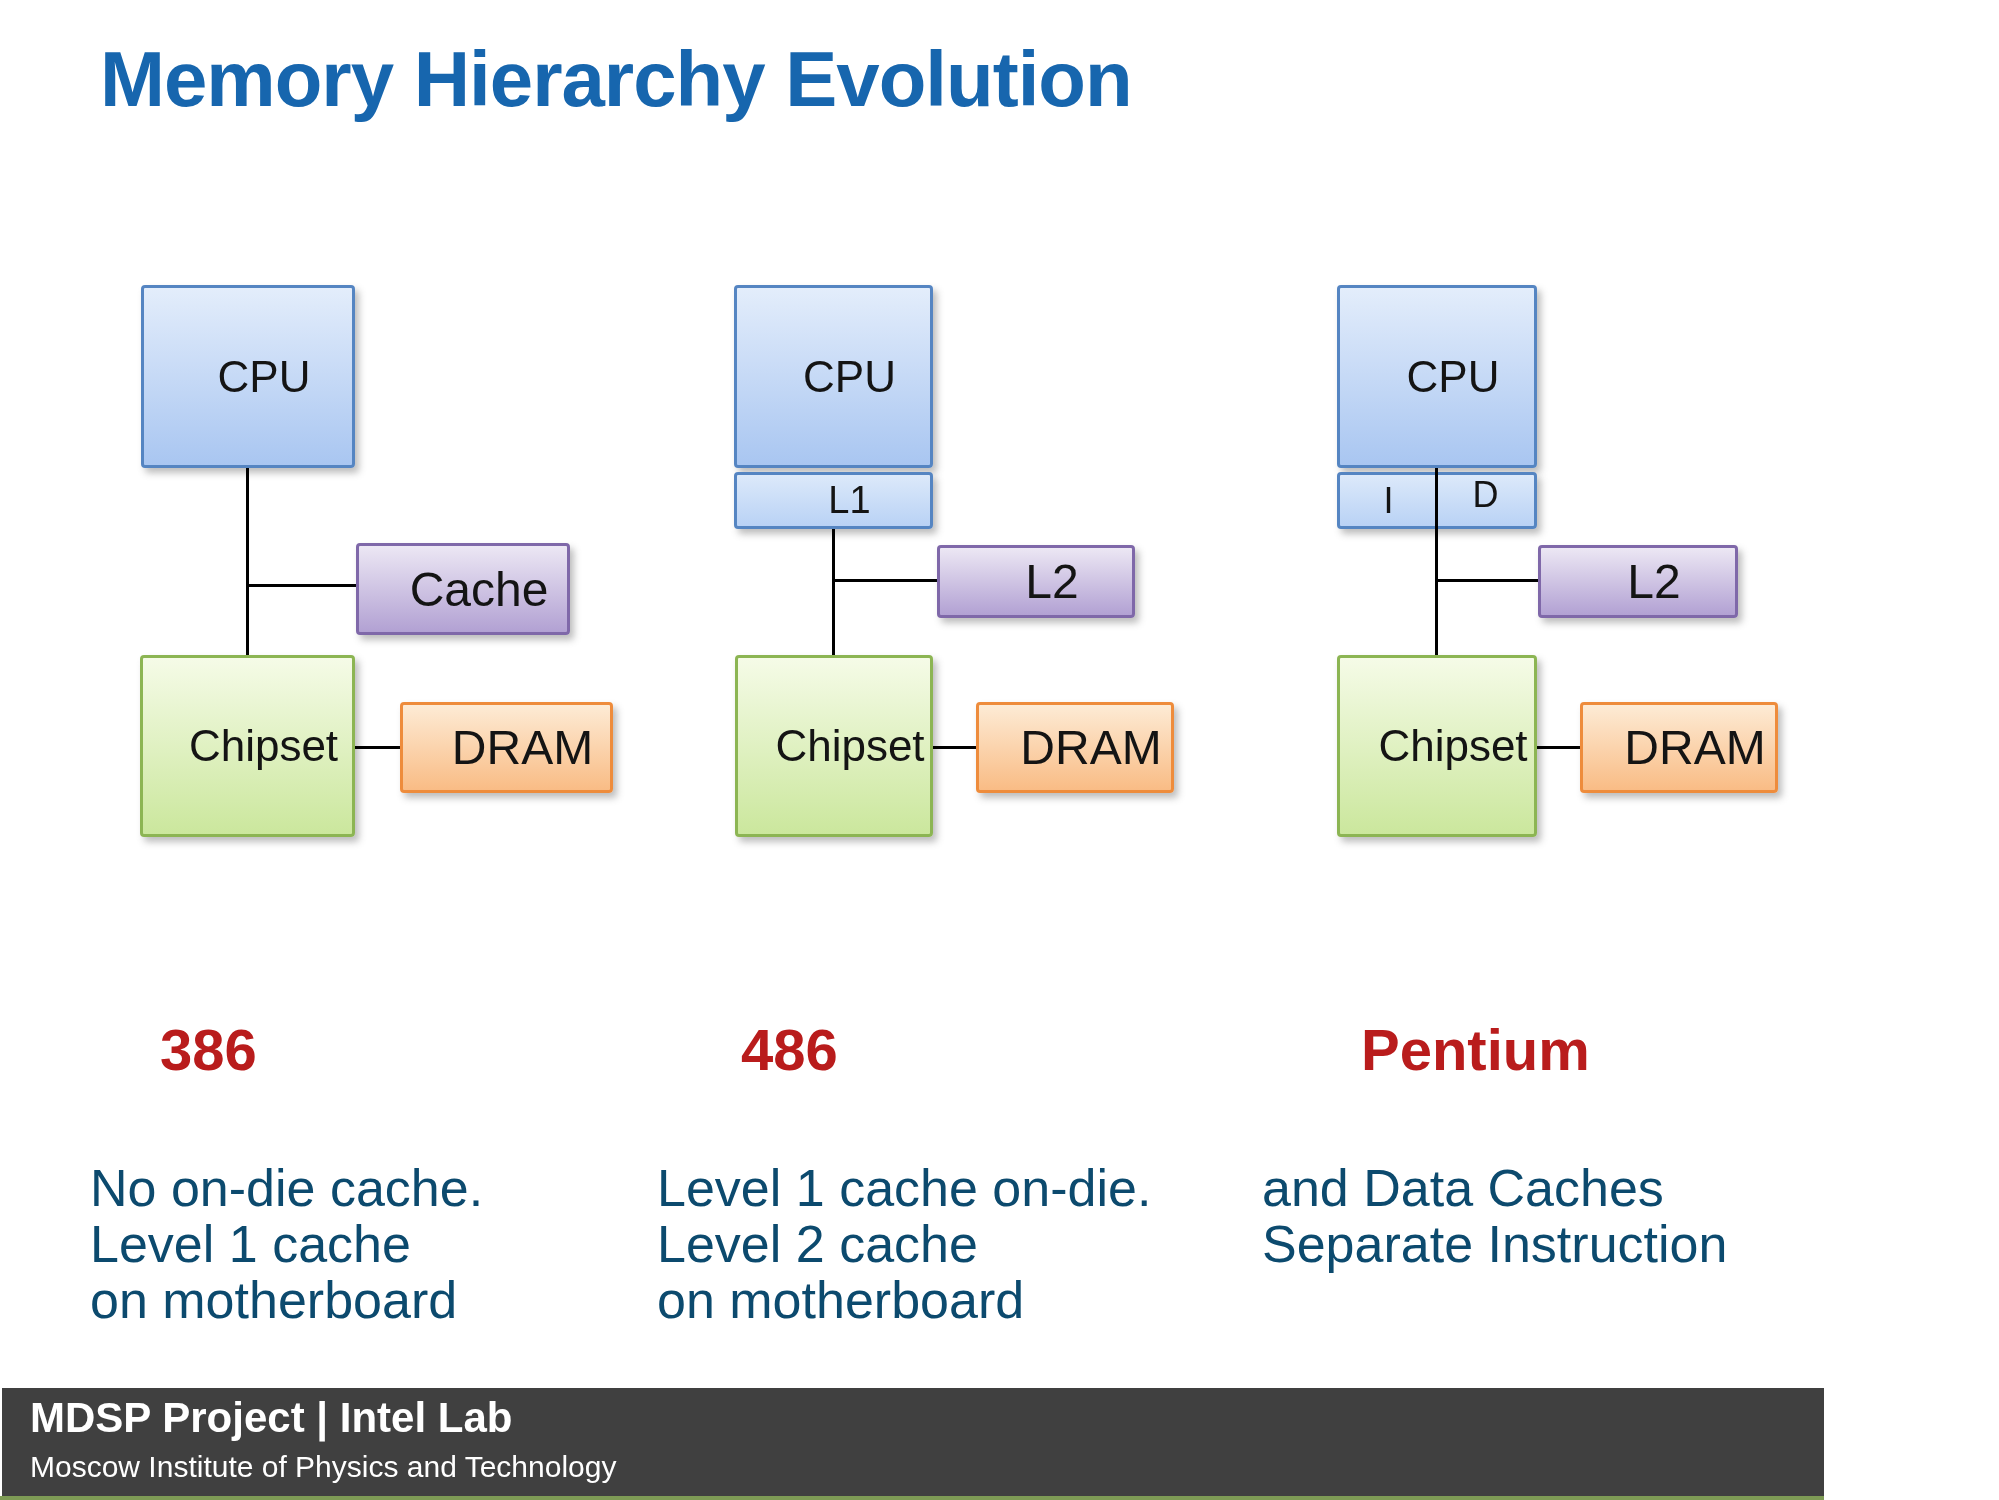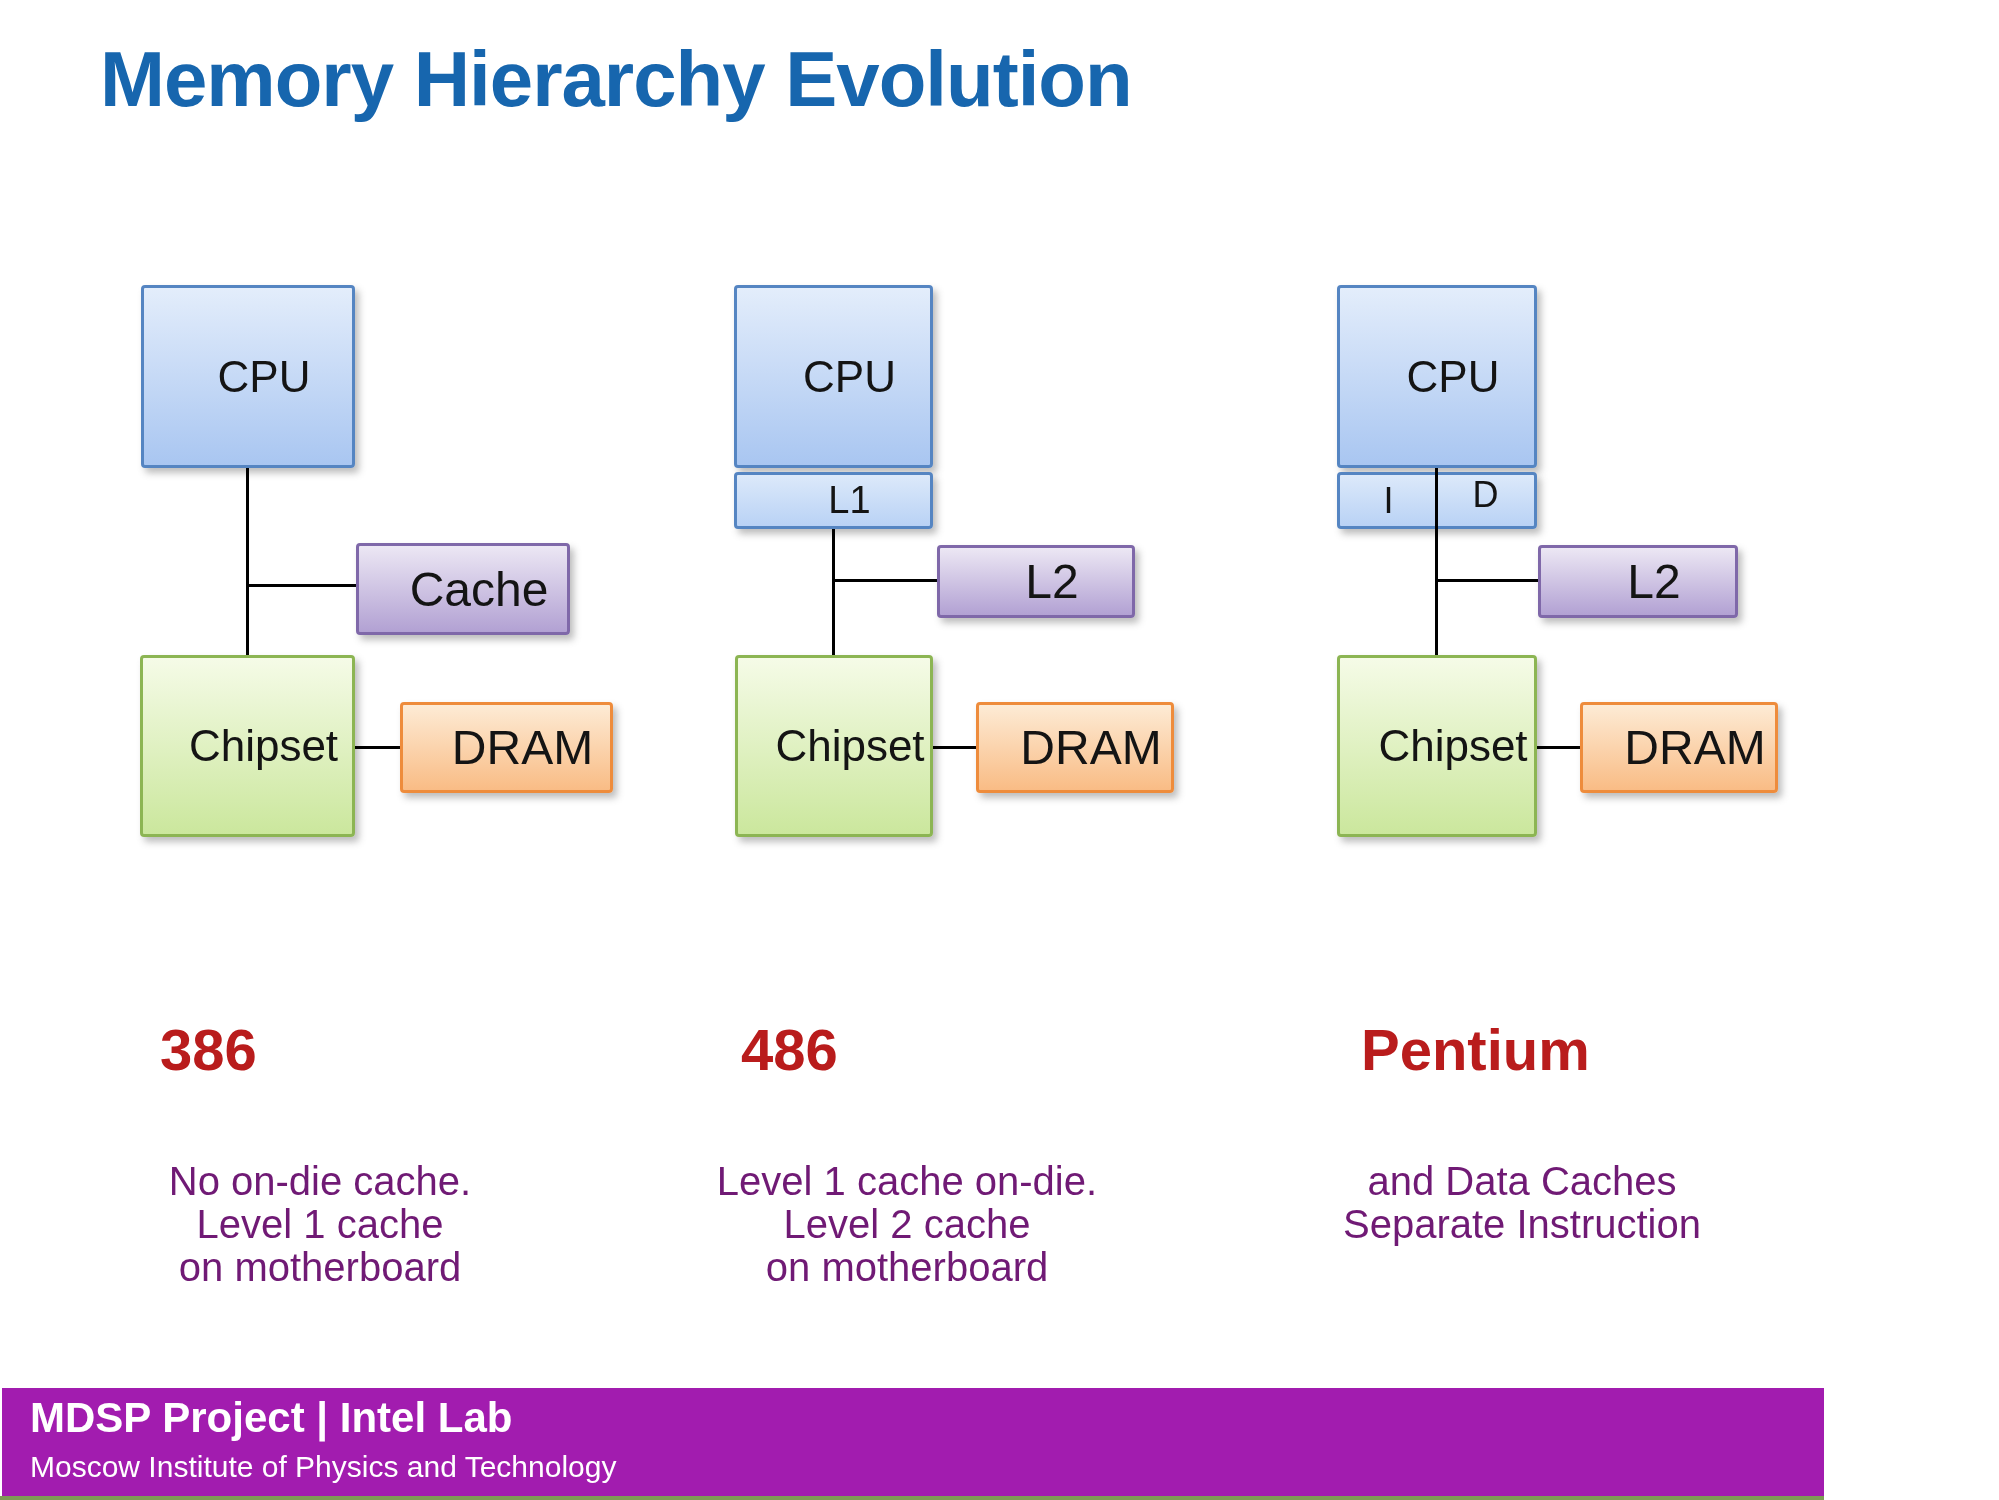--- a/index.html
+++ b/index.html
@@ -26,29 +26,29 @@
   .box.orange { border:3px solid #EE8C3C; background:linear-gradient(180deg,#fdebd5 0%,#f9bc85 100%); }
   .lbl44 { font-size:44px; }
   .lbl42 { font-size:48px; }
   .lbl38 { font-size:38px; }
   .line { position:absolute; background:#000000; }
   .heading {
     position:absolute; width:320px; text-align:left;
     font-size:58px; font-weight:bold; color:#b91c1c;
   }
   .desc {
-    position:absolute; text-align:center; font-size:40px; line-height:1.08; color:#701a75;
+    position:absolute; font-size:52px; line-height:1.08; color:#0c4a6e;
   }
   .idcell {
     position:absolute; top:0; height:100%; width:50%;
     display:flex; align-items:center; justify-content:center; font-size:36px;
   }
   #footer-bar {
     position:absolute; left:2px; top:1388px; width:1988px; height:108px;
-    background:#a21caf; color:#ffffff;
+    background:#404040; color:#ffffff;
   }
   #footer-project { position:absolute; left:28px; top:6px; font-size:42px; font-weight:bold; white-space:nowrap; }
   #footer-institute { position:absolute; left:28px; top:62px; font-size:30px; white-space:nowrap; }
   #footer-page { position:absolute; right:28px; top:60px; font-size:34px; font-weight:bold; }
   #bottom-strip { position:absolute; left:0; top:1496px; width:1999px; height:4px; background:#7E9B55; }
 </style>
 </head>
 <body>
 
 <div id="slide">

